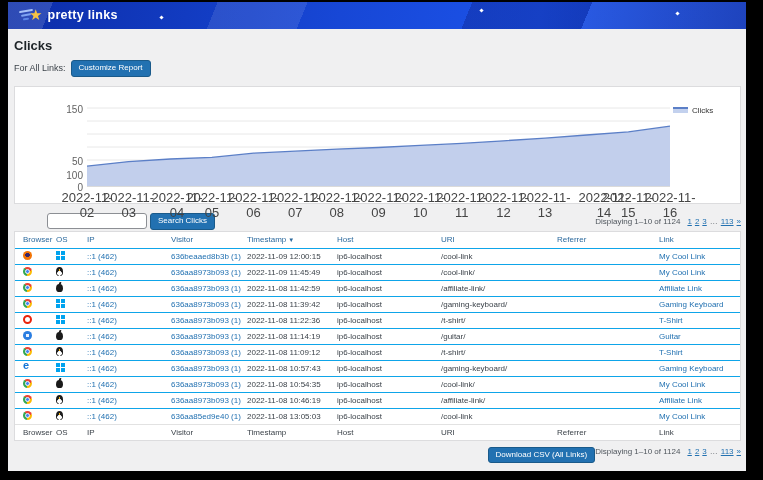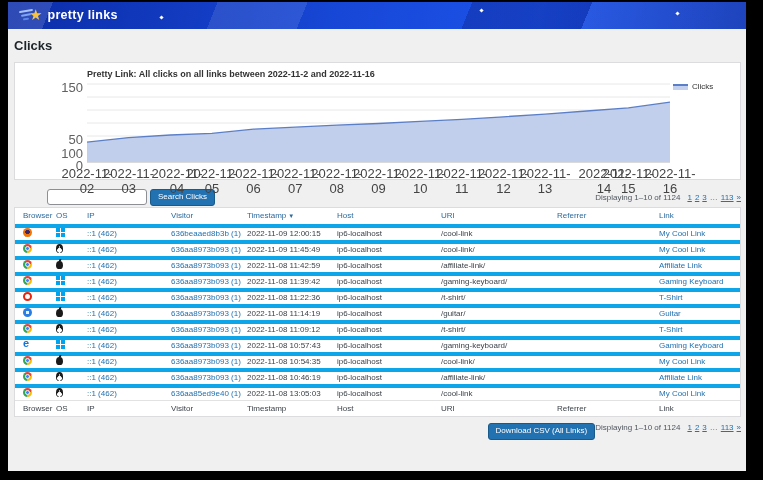--- a/index.html
+++ b/index.html
@@ -37,21 +37,21 @@
   .btn { display:inline-block; background:#2271b1; color:#fff; border:1px solid #1a5a8a;
     border-radius:3px; font-size:8px; padding:3px 7px; cursor:pointer; line-height:1.1; }
 
   
   .card { background:#fff; border:1px solid #dcdcde; }
   .chart-card { margin-top:9px; height:118px; position:relative; }
   .chart-title { position:absolute; left:72px; top:6px; font-size:9px; font-weight:bold; color:#333; }
   .plot { position:absolute; left:72px; top:21px; width:583px; height:78px; }
   .plot svg { overflow:visible; display:block; }
   .ylabel { position:absolute; width:26px; left:-30px; text-align:right;
-    font-size:13px; color:#616161; }
+    font-size:10px; color:#616161; }
   .xlabels { position:absolute; left:72px; top:103px; width:583px; height:10px; }
   .xlabel { position:absolute; width:60px; text-align:center; font-size:13px; color:#444; }
   .legend { position:absolute; left:658px; top:19px; display:flex; align-items:center; gap:4px; }
   .legend-swatch { width:15px; height:6px; background:#c3d1ee; border-top:2px solid #5b7fc7; }
   .legend-label { font-size:8px; color:#333; }
 
   
   .search-row { margin-top:9px; display:flex; align-items:center; justify-content:space-between;padding-left:33px; }
   .search-left { display:flex; align-items:center; gap:3px; }
   .search-input { width:100px; height:16px; border:1px solid #8c8f94; border-radius:3px;
@@ -62,21 +62,21 @@
   .pager-ellipsis { color:#50575e; }
 
   
   .table-card { margin-top:1px; }
   .t-row { display:grid;
     grid-template-columns:33px 31px 84px 76px 90px 104px 116px 102px 1fr;
     align-items:center; height:16px; padding-left:8px; font-size:8px; }
   .t-head { color:#2c6a9e; }
   .t-head .hcell { cursor:pointer; }
   .t-foot { color:#3c434a; border-top:1px solid #e2e2e2; }
-  .t-data { border-top:4px solid #0ea5e9; color:#3c434a; }
+  .t-data { border-top:1px solid #0ea5e9; color:#3c434a; }
   .sort-arrow { font-size:6px; margin-left:2px; }
   .cell-link { color:#2271b1; cursor:pointer; }
 
   
   .bicon, .osicon { display:inline-block; width:9px; height:9px; position:relative; }
   .bicon-firefox { border-radius:50%;
     background:radial-gradient(circle at 50% 45%, #3b2667 0 34%, #f27405 35% 72%, #d93a0c 73% 100%); }
   .bicon-chrome { border-radius:50%;
     background:conic-gradient(from -45deg, #ea4335 0 33%, #fbbc05 33% 66%, #34a853 66% 100%); }
   .bicon-chrome::after { content:""; position:absolute; inset:2px; border-radius:50%;
@@ -117,23 +117,26 @@
       <span class="logo-text">pretty links</span>
     </div>
     <span class="sparkle s1"></span>
     <span class="sparkle s2"></span>
     <span class="sparkle s3"></span>
   </div>
 
   <div class="content">
     <h1 class="page-title">Clicks</h1>
 
+    <div class="sub-row">
+      <span class="sub-label">For All Links:</span>
+      <span class="btn">Customize Report</span>
+    </div>
 
     <div class="card chart-card">
-      <div class="chart-title">Pretty Link: All clicks on all links between 2022-11-2 and 2022-11-16</div>
       <div class="plot">
         <svg width="583" height="78" viewBox="0 0 583 78">
           <g>
               <line x1="0" x2="583" y1="78.0" y2="78.0" stroke="#b5b5b5" stroke-width="1"></line>
               <line x1="0" x2="583" y1="65.0" y2="65.0" stroke="#e8e8e8" stroke-width="1"></line>
               <line x1="0" x2="583" y1="52.0" y2="52.0" stroke="#e8e8e8" stroke-width="1"></line>
               <line x1="0" x2="583" y1="39.0" y2="39.0" stroke="#e8e8e8" stroke-width="1"></line>
               <line x1="0" x2="583" y1="26.0" y2="26.0" stroke="#e8e8e8" stroke-width="1"></line>
               <line x1="0" x2="583" y1="13.0" y2="13.0" stroke="#e8e8e8" stroke-width="1"></line>
               <line x1="0" x2="583" y1="0.0" y2="0.0" stroke="#e8e8e8" stroke-width="1"></line>

